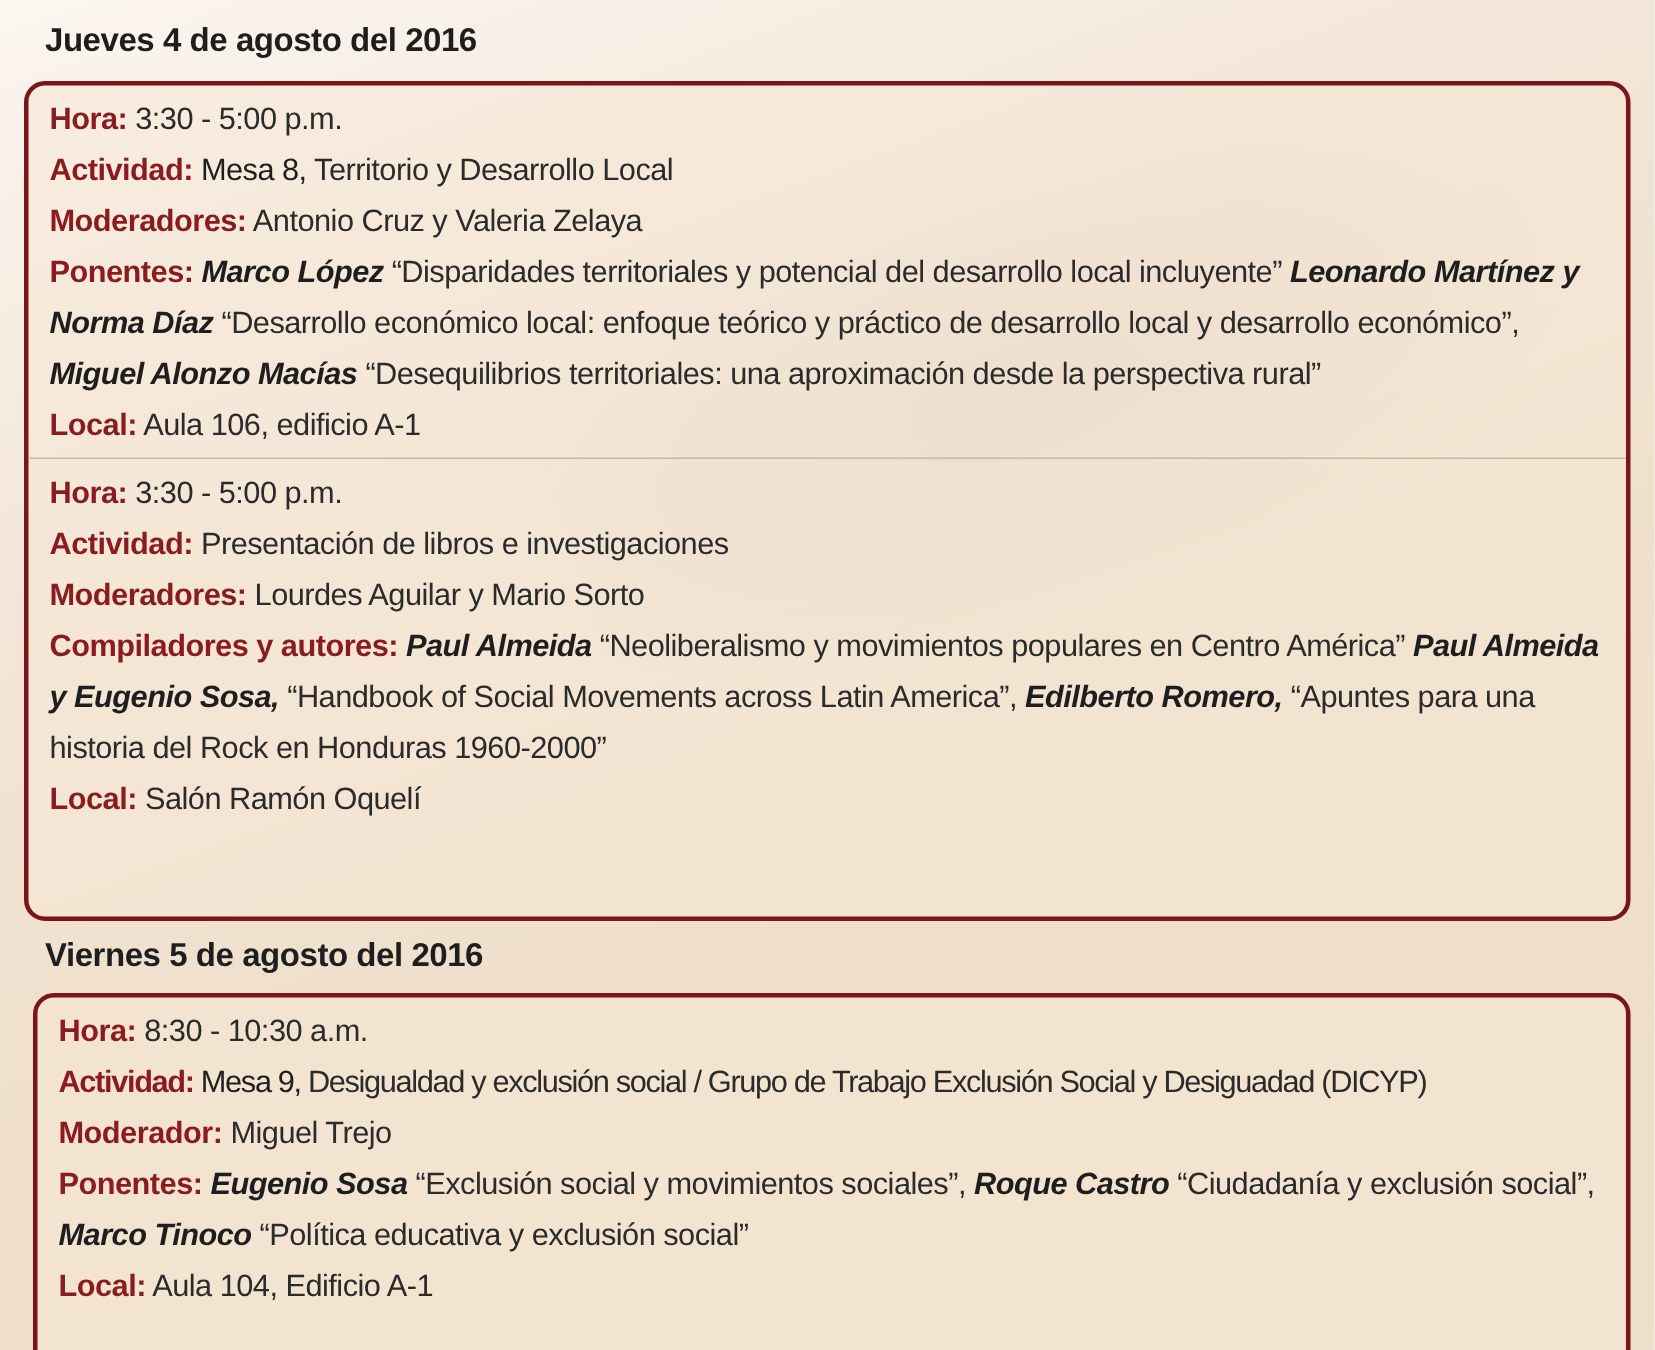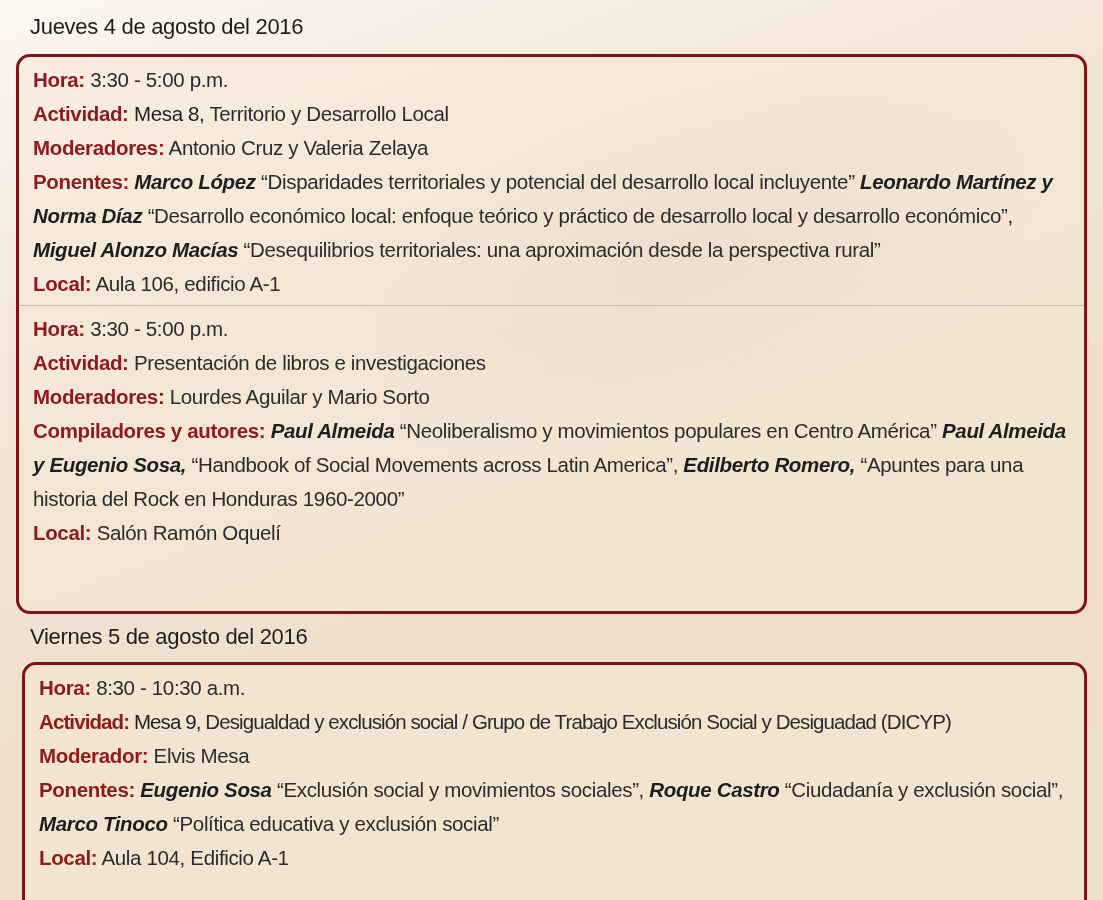--- a/index.html
+++ b/index.html
@@ -11,21 +11,21 @@
       position: relative;
     }
     .swoosh {
       position: absolute; left: 350px; top: 40px; width: 800px; height: 330px;
       background: radial-gradient(ellipse at 40% 60%, rgba(200,180,170,0.35), rgba(255,255,255,0) 60%);
       transform: rotate(-18deg);
       pointer-events: none;
     }
     .day-title {
       position: absolute; left: 30px;
-      font-weight: normal; font-size: 22px; color: #1e1e1e;
+      font-weight: bold; font-size: 22px; color: #1e1e1e;
       letter-spacing: -0.3px;
     }
     .box {
       position: absolute; left: 16px; right: 16px;
       border: 3px solid #7a1518;
       border-radius: 14px;
       background: rgba(245, 232, 214, 0.55);
       box-sizing: border-box;
     }
     .session { padding: 6px 14px 4px 14px; }
@@ -86,21 +86,21 @@
 
 <div class="box" style="top:662px; height:290px; left:22px; right:16px;">
   <div class="session">
     <div class="line">
       <span class="lbl">Hora:</span><span> 8:30 - 10:30 a.m.</span>
     </div>
     <div class="line" style="letter-spacing:-0.9px;">
       <span class="lbl">Actividad:</span><span class="b"> Mesa 9,</span><span> Desigualdad y exclusión social / Grupo de Trabajo Exclusión Social y Desiguadad (DICYP)</span>
     </div>
     <div class="line">
-      <span class="lbl">Moderador:</span><span> Elvis Mesa</span>
+      <span class="lbl">Moderador:</span><span> Miguel Trejo</span>
     </div>
     <div class="line">
       <span class="lbl">Ponentes:</span><span class="bi"> Eugenio Sosa</span><span> “Exclusión social y movimientos sociales”,</span><span class="bi"> Roque Castro</span><span> “Ciudadanía y exclusión social”,</span><span class="bi"> Marco Tinoco</span><span> “Política educativa y exclusión social”</span>
     </div>
     <div class="line">
       <span class="lbl">Local:</span><span> Aula 104, Edificio A-1</span>
     </div>
   </div>
 </div>
 

